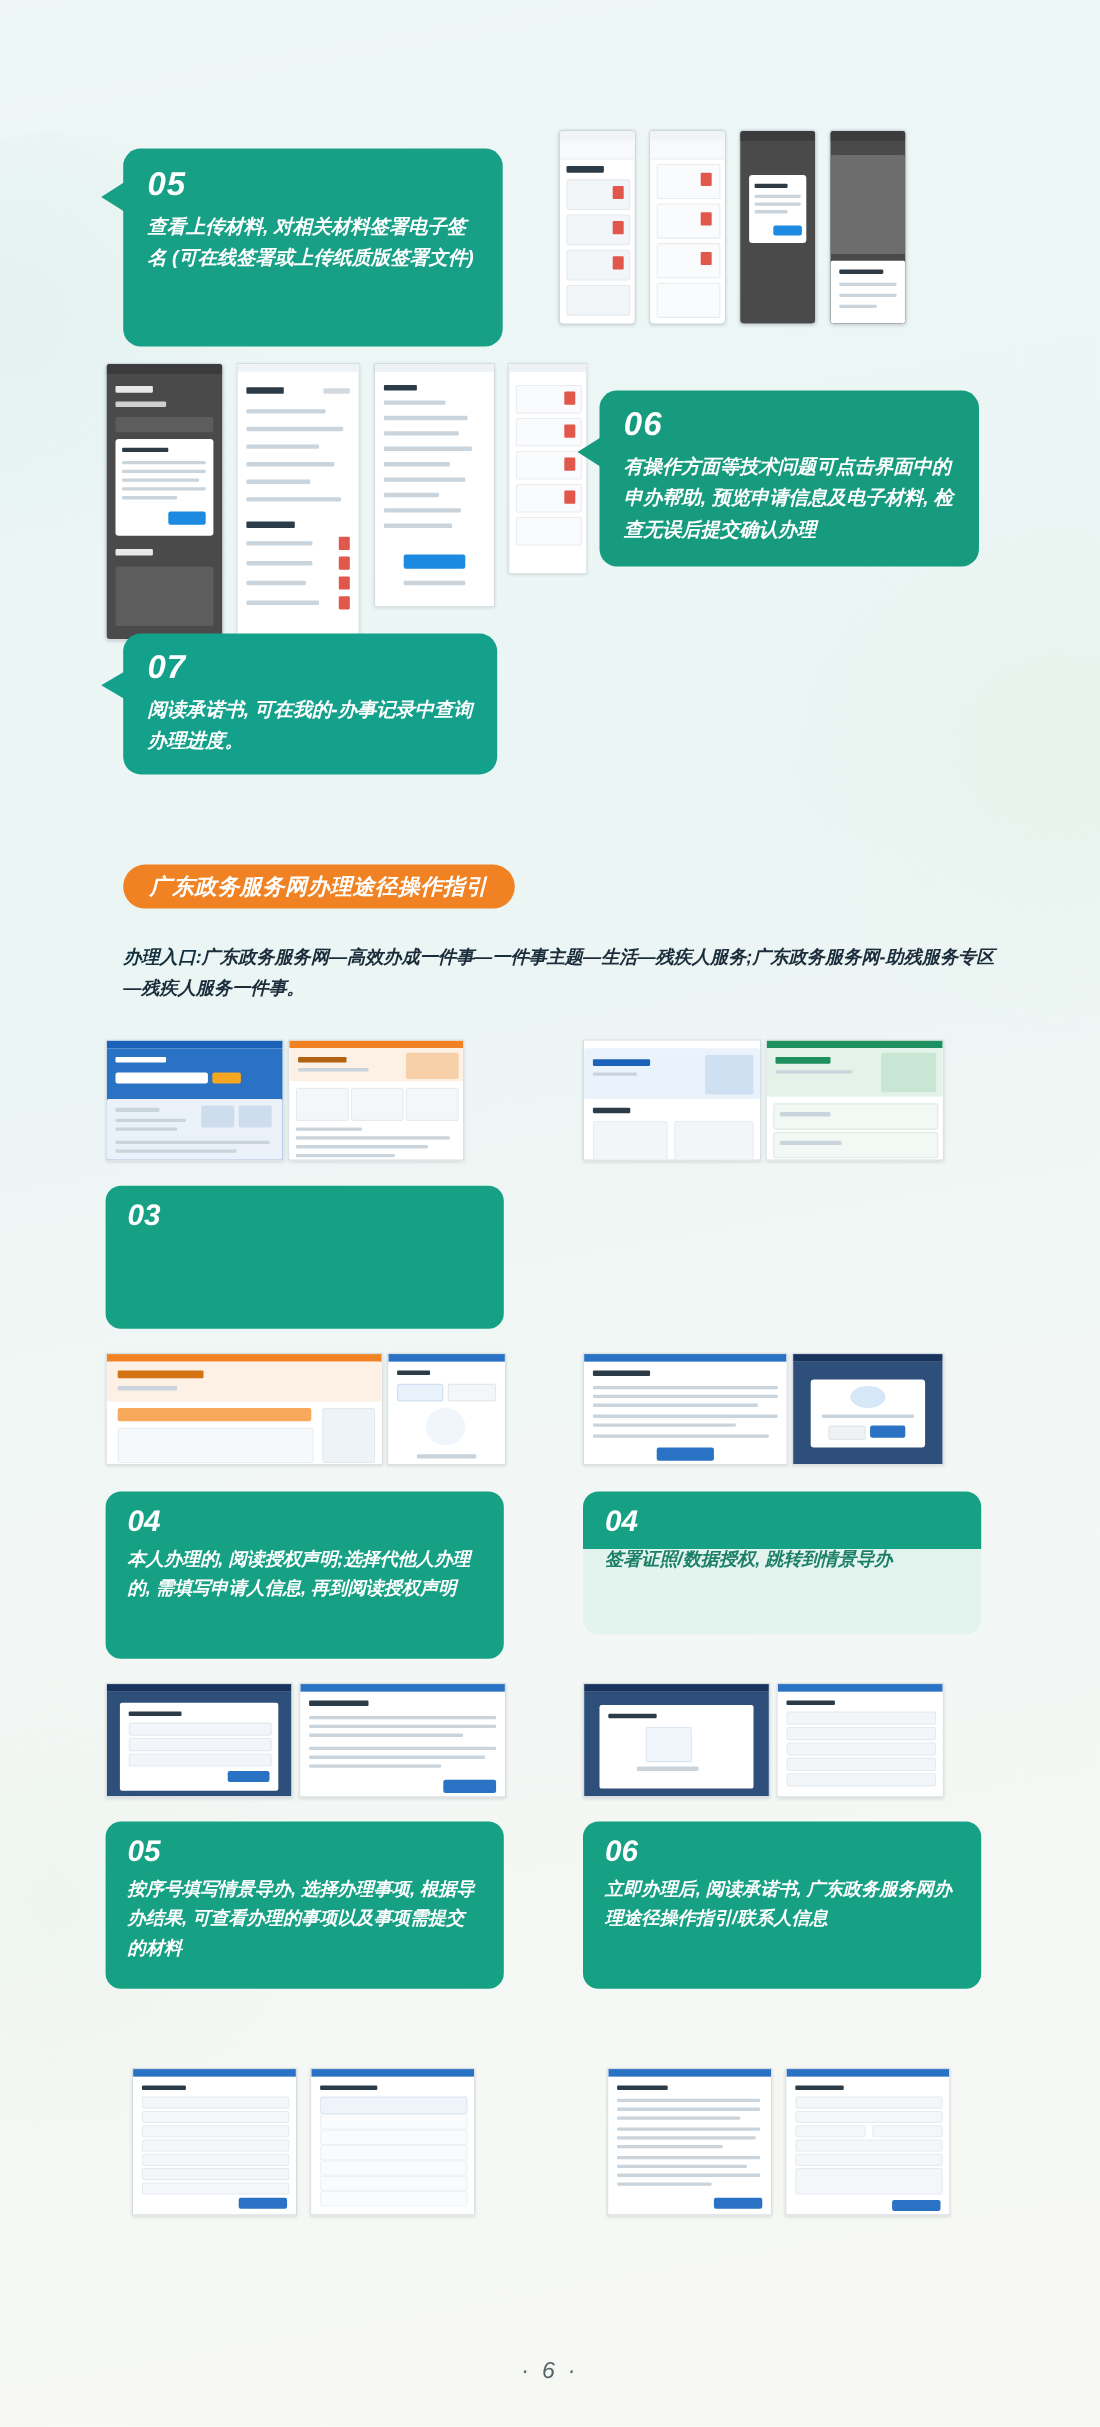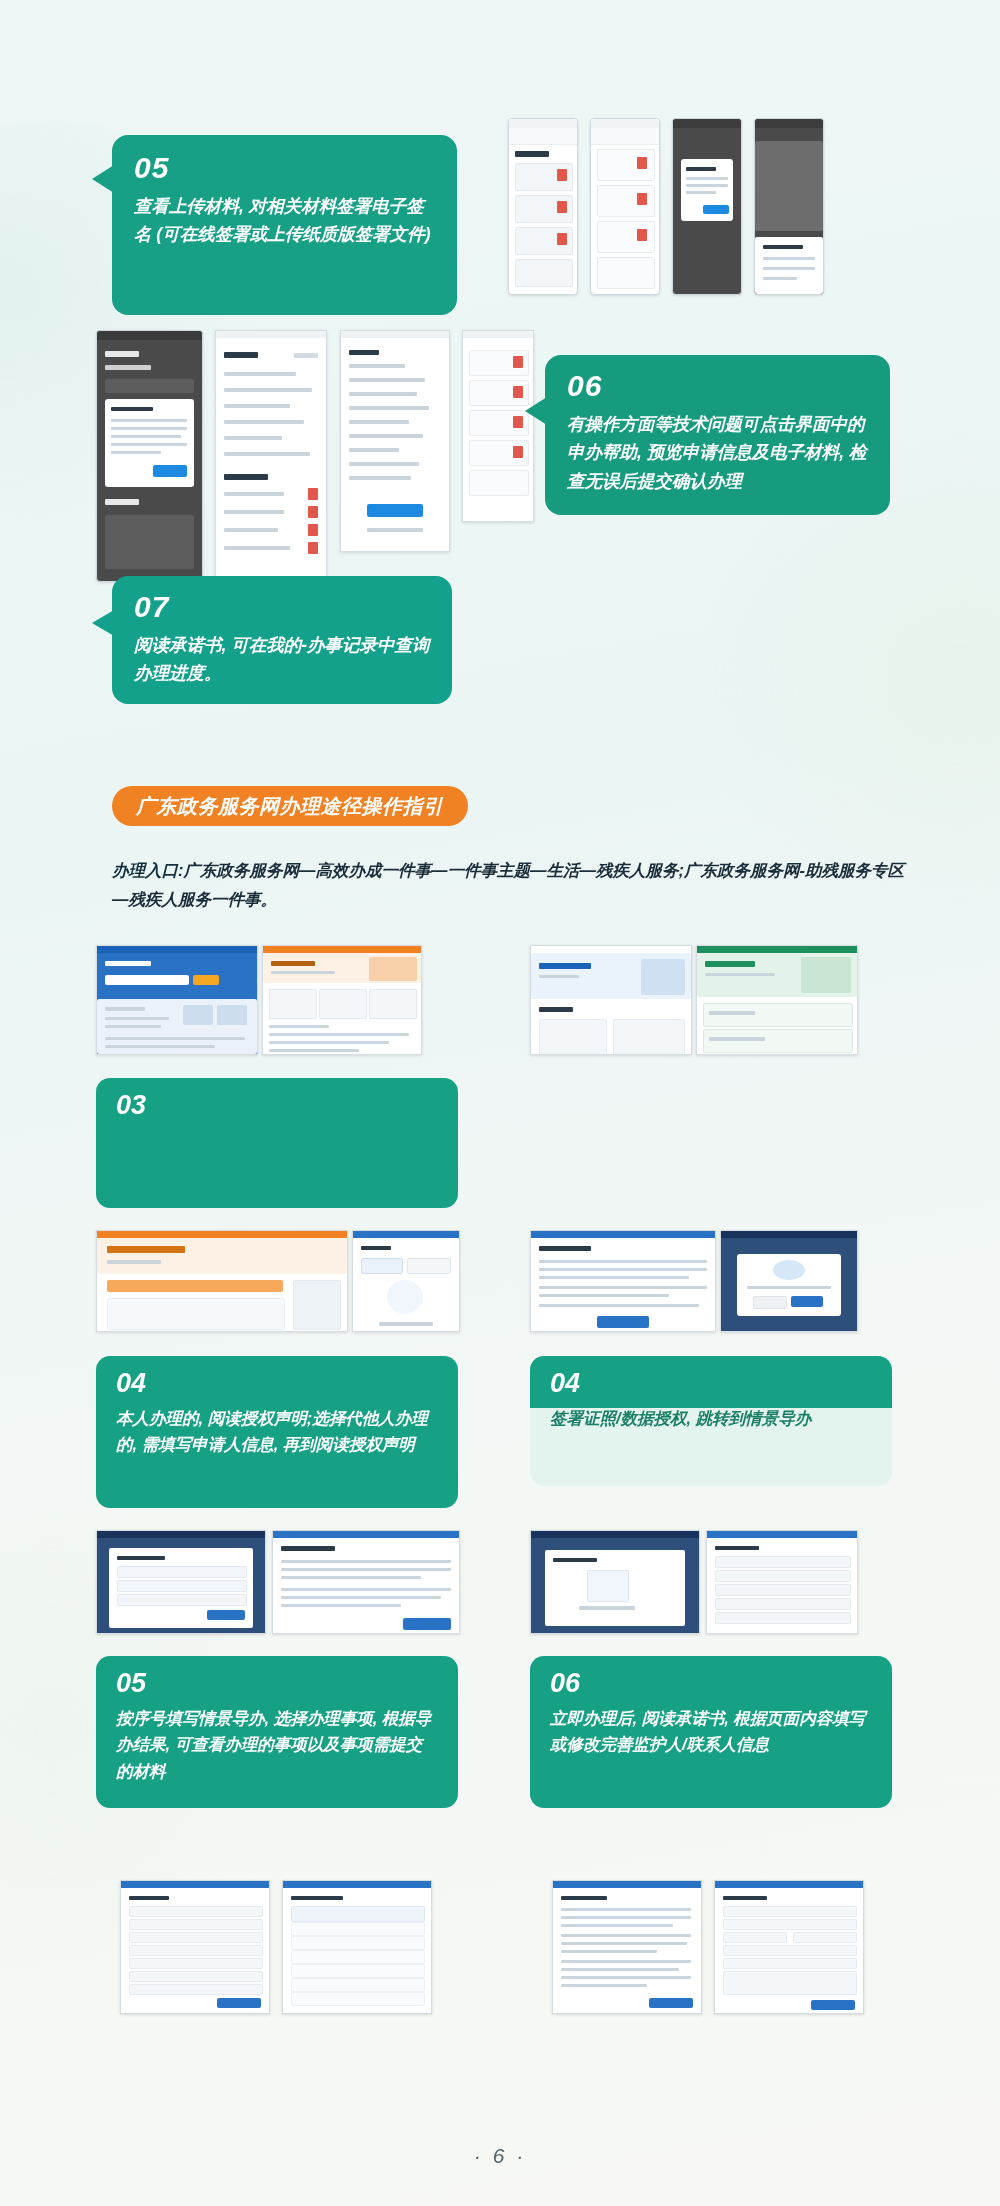--- a/index.html
+++ b/index.html
@@ -394,21 +394,21 @@
     </div>
   </div>
 
   <div class="card c-solid" style="left:96px;top:1656px;width:362px;height:152px;">
     <div class="n">05</div>
     <div class="t">按序号填写情景导办, 选择办理事项, 根据导办结果, 可查看办理的事项以及事项需提交的材料</div>
   </div>
 
   <div class="card c-solid" style="left:530px;top:1656px;width:362px;height:152px;">
     <div class="n">06</div>
-    <div class="t">立即办理后, 阅读承诺书, 根据页面内容填写或修改完善监护人/联系人信息</div>
+    <div class="t">立即办理后, 阅读承诺书, 广东政务服务网办理途径操作指引/联系人信息</div>
   </div>
 
   <div class="shot" style="left:120px;top:1880px;width:148px;height:132px;">
     <div class="bar" style="background:#2a72c4;"></div>
     <div class="body" style="background:#ffffff;">
       <div class="ln" style="left:8px;top:8px;width:40px;height:4px;background:#2b3b48;"></div>
       <div class="blk" style="left:8px;top:18px;width:132px;height:9px;background:#f4f7fa;border:1px solid #e5ebf0;"></div>
       <div class="blk" style="left:8px;top:31px;width:132px;height:9px;background:#f4f7fa;border:1px solid #e5ebf0;"></div>
       <div class="blk" style="left:8px;top:44px;width:132px;height:9px;background:#f4f7fa;border:1px solid #e5ebf0;"></div>
       <div class="blk" style="left:8px;top:57px;width:132px;height:9px;background:#f4f7fa;border:1px solid #e5ebf0;"></div>

